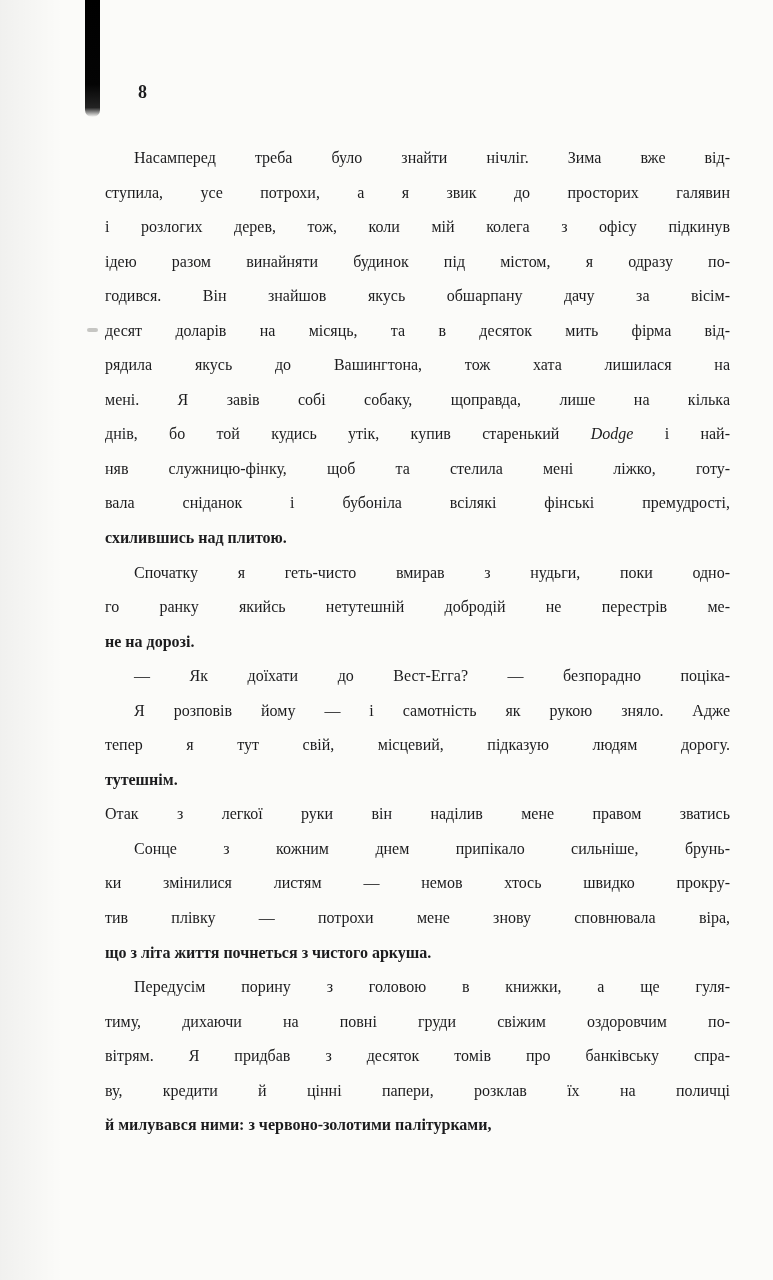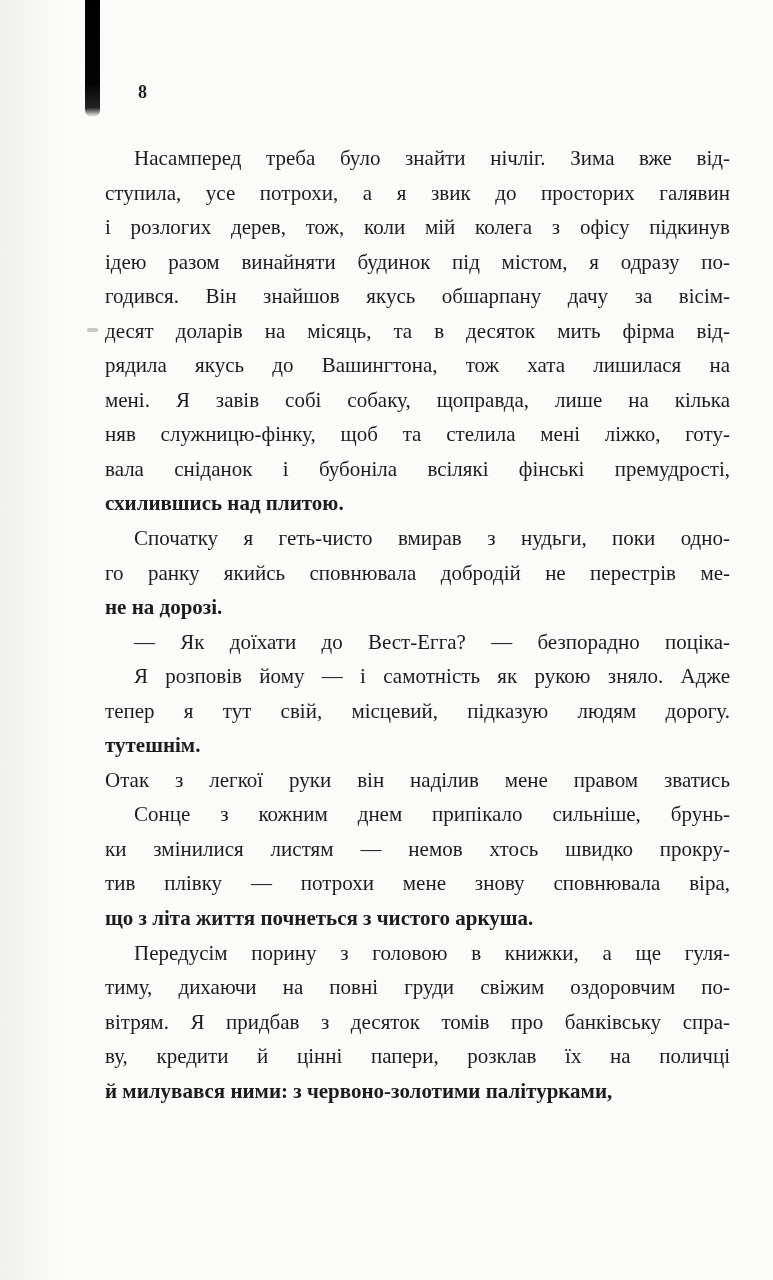--- a/index.html
+++ b/index.html
@@ -47,21 +47,21 @@
     font-weight: 700;
     letter-spacing: 0.3px;
   }
   .text-block {
     position: absolute;
     left: 105px; top: 141px;
     width: 625px;
   }
   .paragraph { margin: 0; }
   .line {
-    font-size: 21px;
+    font-size: 16px;
     line-height: 34.55px;
     height: 34.55px;
     text-align: justify;
     text-align-last: justify;
     white-space: normal;
   }
   .line.first { text-indent: 29px; }
   .line.last  { text-align-last: left; font-weight: bold; }
   .line i { font-style: italic; }
 </style>
@@ -77,27 +77,28 @@
 <div class="text-block">
     <div class="paragraph">
       <div class="line first"><span>Насамперед треба було знайти нічліг. Зима вже від-</span></div>
       <div class="line"><span>ступила, усе потрохи, а я звик до просторих галявин</span></div>
       <div class="line"><span>і розлогих дерев, тож, коли мій колега з офісу підкинув</span></div>
       <div class="line"><span>ідею разом винайняти будинок під містом, я одразу по-</span></div>
       <div class="line"><span>годився. Він знайшов якусь обшарпану дачу за вісім-</span></div>
       <div class="line"><span>десят доларів на місяць, та в десяток мить фірма від-</span></div>
       <div class="line"><span>рядила якусь до Вашингтона, тож хата лишилася на</span></div>
       <div class="line"><span>мені. Я завів собі собаку, щоправда, лише на кілька</span></div>
+      <div class="line"><span>днів, бо той кудись утік, купив старенький </span><i>Dodge</i><span> і най-</span></div>
       <div class="line"><span>няв служницю-фінку, щоб та стелила мені ліжко, готу-</span></div>
       <div class="line"><span>вала сніданок і бубоніла всілякі фінські премудрості,</span></div>
       <div class="line last"><span>схилившись над плитою.</span></div>
     </div>
     <div class="paragraph">
       <div class="line first"><span>Спочатку я геть-чисто вмирав з нудьги, поки одно-</span></div>
-      <div class="line"><span>го ранку якийсь сповнювала добродій не перестрів ме-</span></div>
+      <div class="line"><span>го ранку якийсь нетутешній добродій не перестрів ме-</span></div>
       <div class="line last"><span>не на дорозі.</span></div>
     </div>
     <div class="paragraph">
       <div class="line first"><span>— Як доїхати до Вест-Егга? — безпорадно поціка-</span></div>
     </div>
     <div class="paragraph">
       <div class="line first"><span>Я розповів йому — і самотність як рукою зняло. Адже</span></div>
       <div class="line"><span>тепер я тут свій, місцевий, підказую людям дорогу.</span></div>
       <div class="line last"><span>тутешнім.</span></div>
       <div class="line"><span>Отак з легкої руки він наділив мене правом зватись</span></div>

